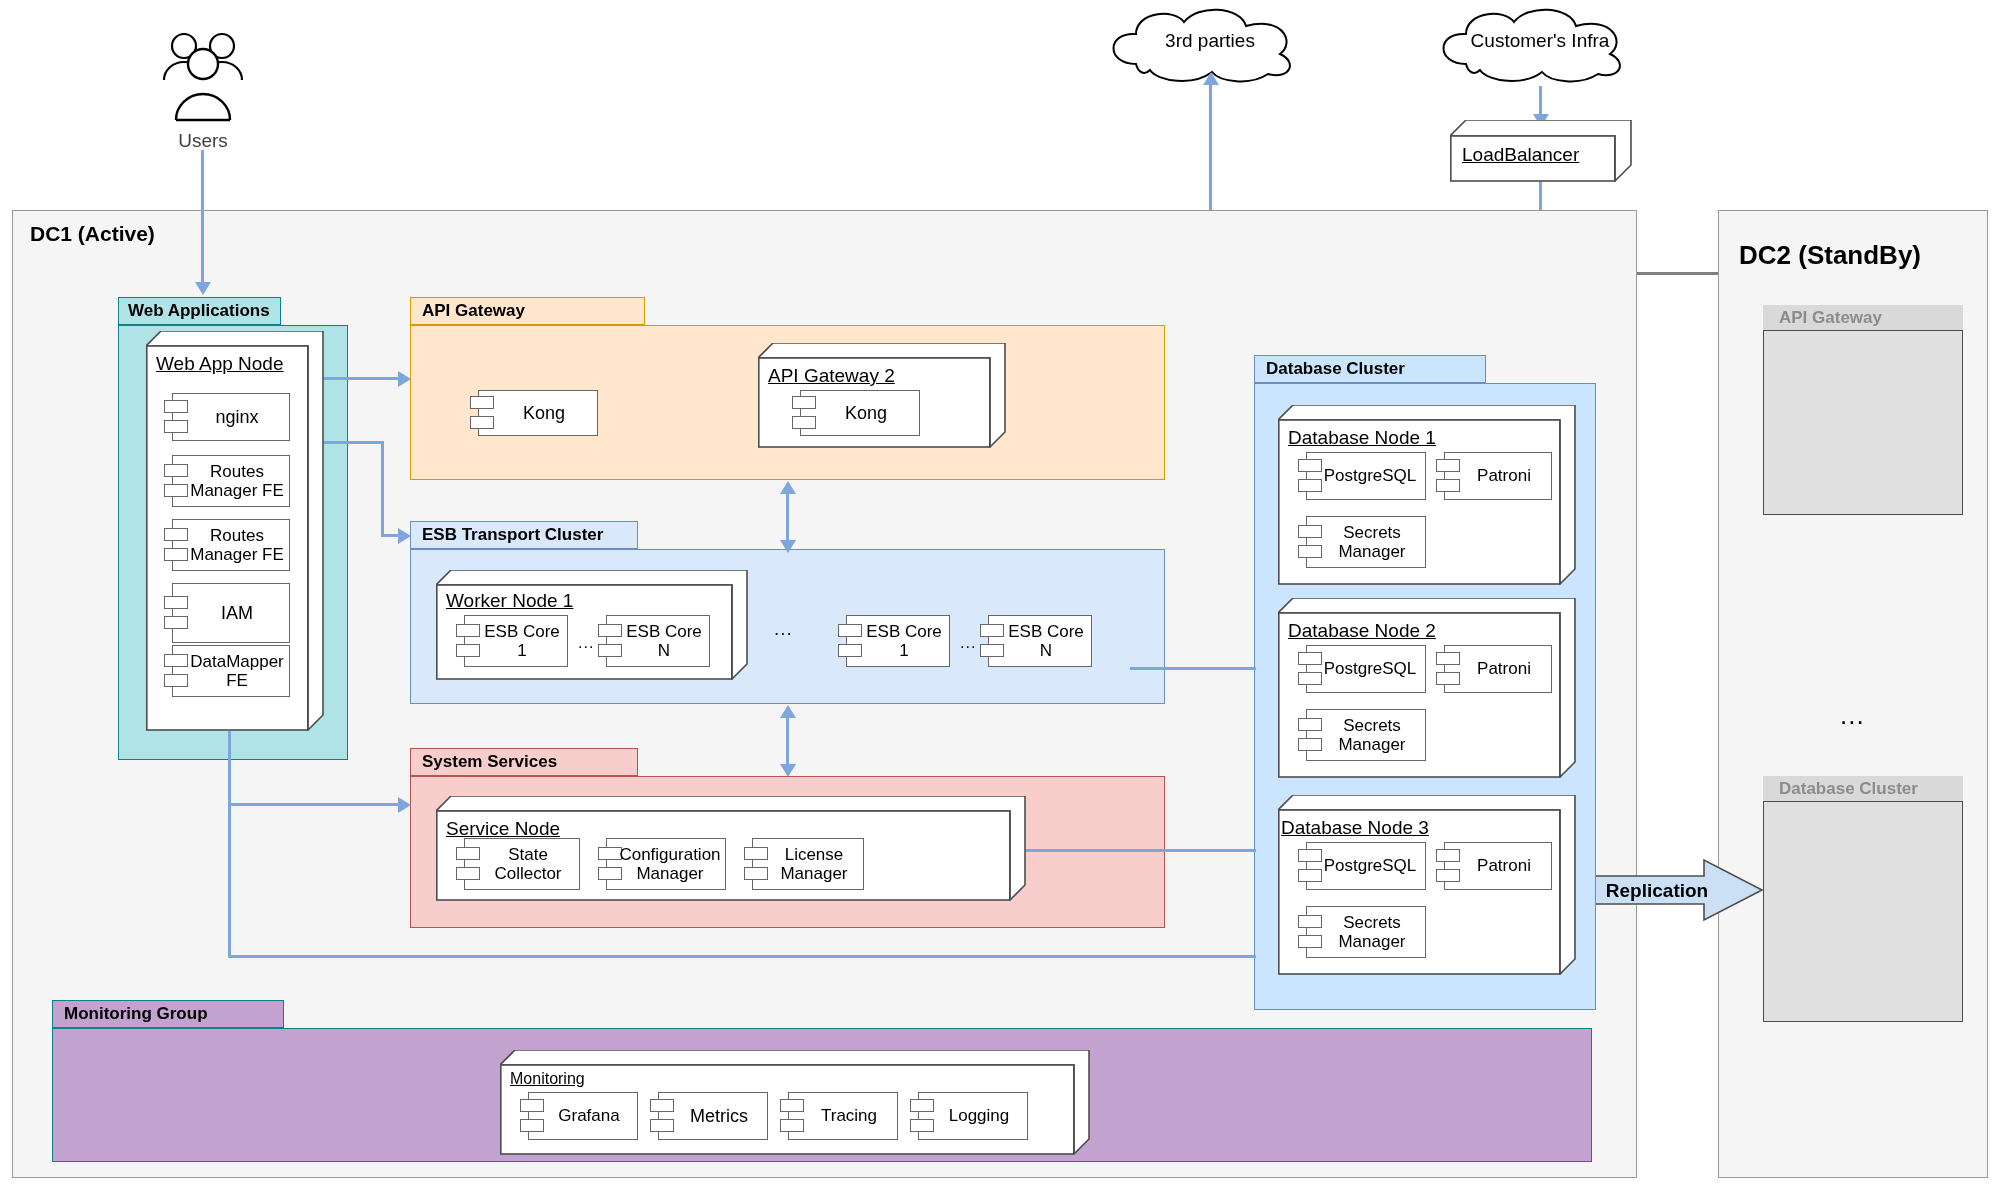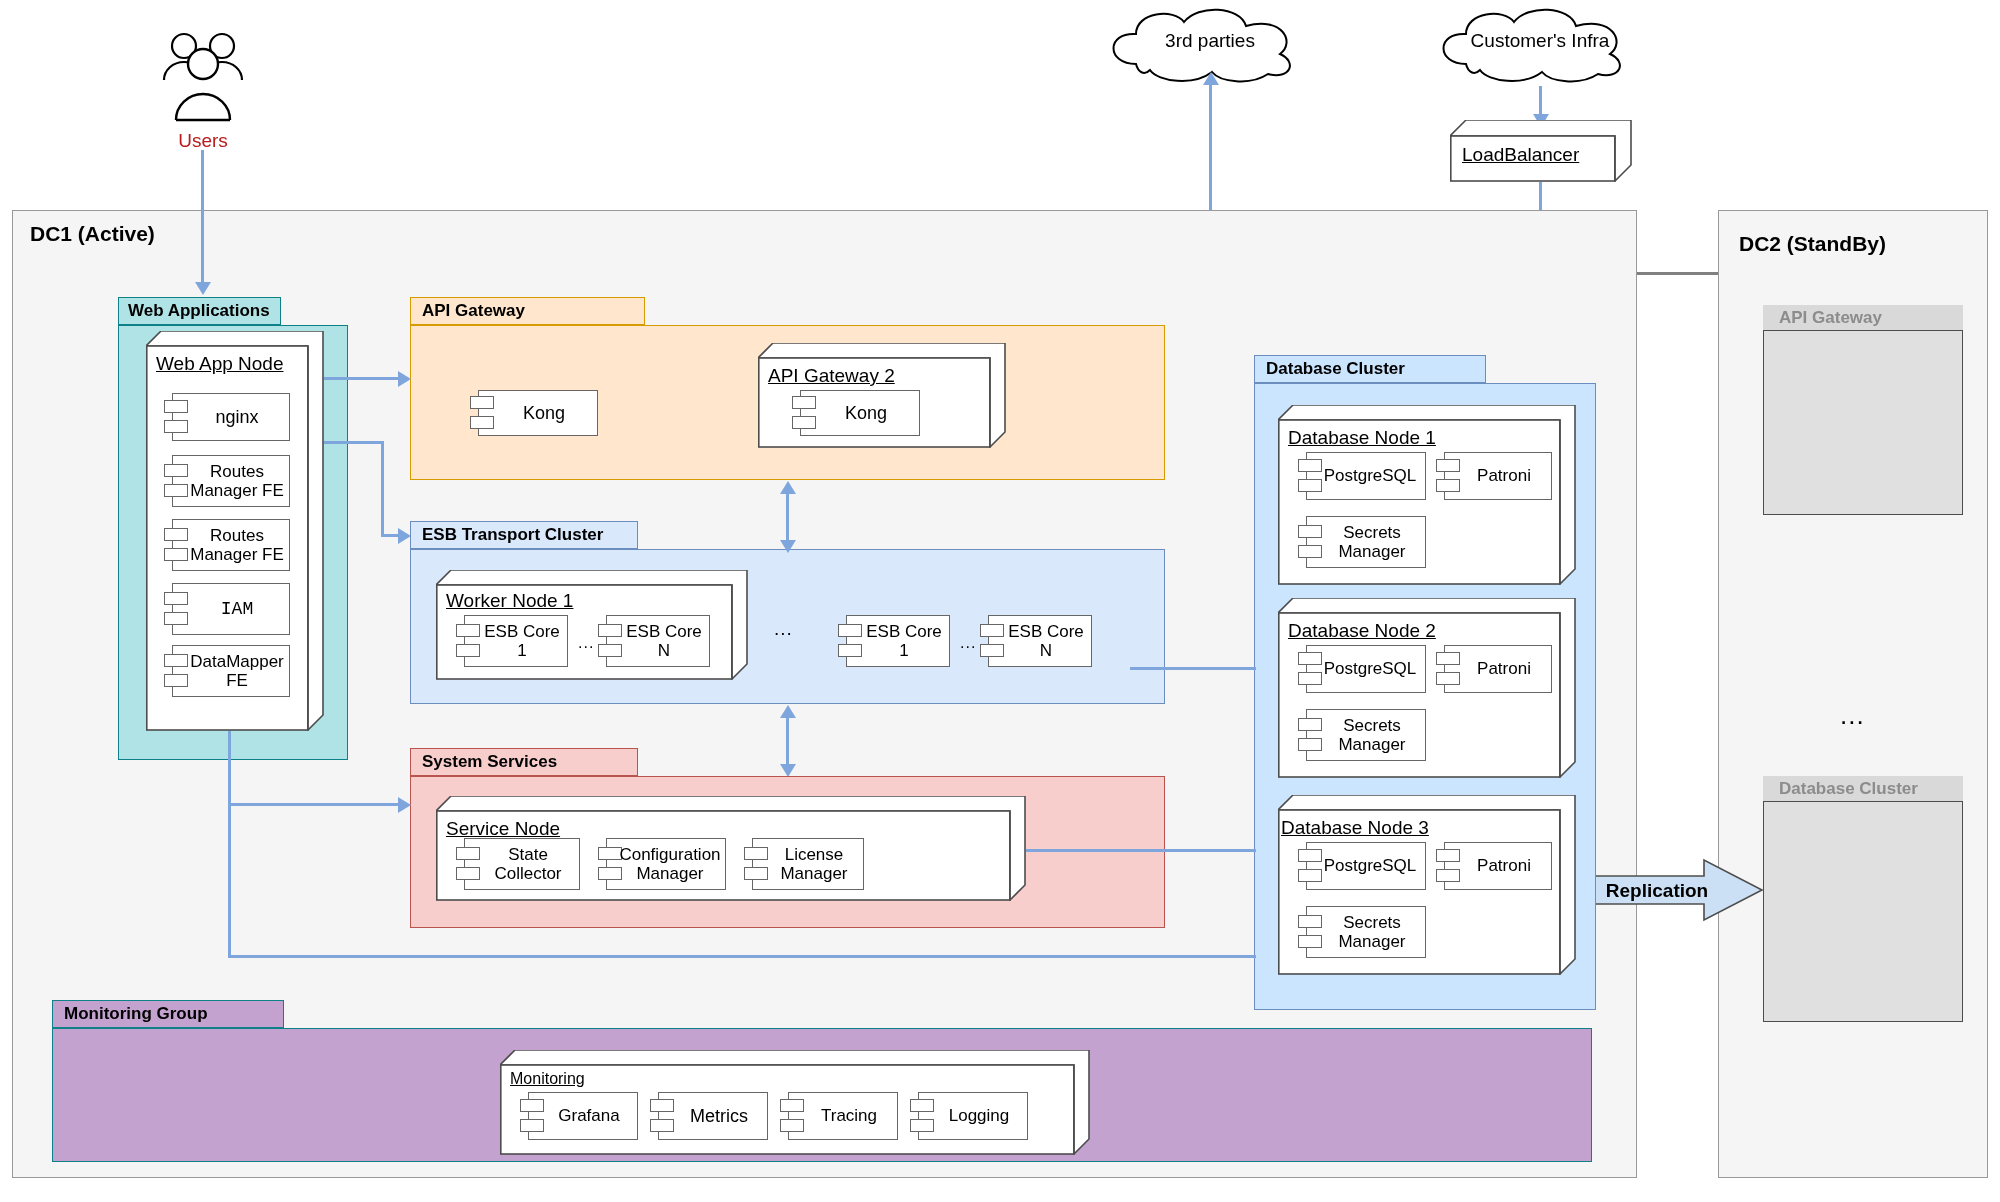--- a/index.html
+++ b/index.html
@@ -46,21 +46,21 @@
     <svg width="110" height="100" viewBox="0 0 110 100">
       <circle cx="36" cy="18" r="12" fill="none" stroke="#000" stroke-width="2.2"></circle>
       <path d="M16 52 a20 18 0 0 1 40 0" fill="none" stroke="#000" stroke-width="2.2"></path>
       <circle cx="74" cy="18" r="12" fill="none" stroke="#000" stroke-width="2.2"></circle>
       <path d="M54 52 a20 18 0 0 1 40 0" fill="none" stroke="#000" stroke-width="2.2"></path>
       <circle cx="55" cy="36" r="15" fill="#fff" stroke="#000" stroke-width="2.4"></circle>
       <path d="M28 92 a27 26 0 0 1 54 0" fill="#fff" stroke="#000" stroke-width="2.4"></path>
       <line x1="28" y1="92" x2="82" y2="92" stroke="#000" stroke-width="2.4"></line>
     </svg>
   </div>
-  <div class="abs lbl" style="left:148px;top:130px;width:110px;text-align:center;color:#b91c1c;">Users</div>
+  <div class="abs lbl" style="left:148px;top:130px;width:110px;text-align:center;color:#404040;">Users</div>
 
   <div class="abs" style="left:1100px;top:6px;width:220px;height:80px;">
     <svg width="220" height="80" viewBox="0 0 220 80">
       <path d="M36 58 C6 58 6 26 36 28 C36 6 74 2 84 16 C98 -2 140 0 146 20 C182 10 196 36 180 48
                C198 56 190 74 168 68 C150 80 120 76 112 66 C94 80 58 76 50 64 C44 70 38 66 36 58 Z" fill="#ffffff" stroke="#000" stroke-width="2"></path>
     </svg>
     <div class="abs lbl" style="left:0;top:24px;width:220px;text-align:center;">3rd parties</div>
   </div>
 
   <div class="abs" style="left:1430px;top:6px;width:220px;height:80px;">
@@ -108,21 +108,21 @@
     <div>gRPC</div>
     <div>SOAP</div>
     <div>SFTP</div>
     <div style="font-size:15px;">...</div>
   </div>
 
   <div class="abs" style="left:12px;top:210px;width:1625px;height:968px;background:#f5f5f5;border:1.5px solid #999;"></div>
   <div class="abs lbl bold" style="left:30px;top:222px;font-size:21px;">DC1 (Active)</div>
 
   <div class="abs" style="left:1718px;top:210px;width:270px;height:968px;background:#f5f5f5;border:1.5px solid #999;"></div>
-  <div class="abs lbl bold" style="left:1739px;top:232px;font-size:21px;">DC2 (StandBy)</div>
+  <div class="abs lbl bold" style="left:1739px;top:240px;font-size:26px;">DC2 (StandBy)</div>
 
   <div class="abs" style="left:1763px;top:305px;width:200px;height:210px;background:#e0e0e0;border:1.5px solid #4d4d4d;"></div>
   <div class="abs" style="left:1763px;top:305px;width:200px;height:26px;background:#d9d9d9;border-bottom:1.5px solid #4d4d4d;"></div>
   <div class="abs lbl bold" style="left:1779px;top:308px;font-size:17px;color:#8c8c8c;">API Gateway</div>
 
   <div class="abs dots" style="left:1840px;top:700px;font-size:26px;">...</div>
 
   <div class="abs" style="left:1763px;top:776px;width:200px;height:246px;background:#e0e0e0;border:1.5px solid #4d4d4d;"></div>
   <div class="abs" style="left:1763px;top:776px;width:200px;height:26px;background:#d9d9d9;border-bottom:1.5px solid #4d4d4d;"></div>
   <div class="abs lbl bold" style="left:1779px;top:779px;font-size:17px;color:#8c8c8c;">Database Cluster</div>
@@ -162,21 +162,21 @@
 Manager FE</span>
   </div>
   <div class="comp" style="left:172px;top:519px;width:118px;height:52px;">
     <span class="tabs">
         <i class="t1"></i>
         <i class="t2"></i>
       </span>
     <span style="white-space:pre-line;font-size:17px;">Routes
 Manager FE</span>
   </div>
-  <div class="comp" style="left:172px;top:583px;width:118px;height:52px;font-family:Liberation Mono, monospace;">
+  <div class="comp" style="left:172px;top:583px;width:118px;height:60px;">
     <span class="tabs">
         <i class="t1"></i>
         <i class="t2"></i>
       </span>
     <span>IAM</span>
   </div>
   <div class="comp" style="left:172px;top:645px;width:118px;height:52px;">
     <span class="tabs">
         <i class="t1"></i>
         <i class="t2"></i>

